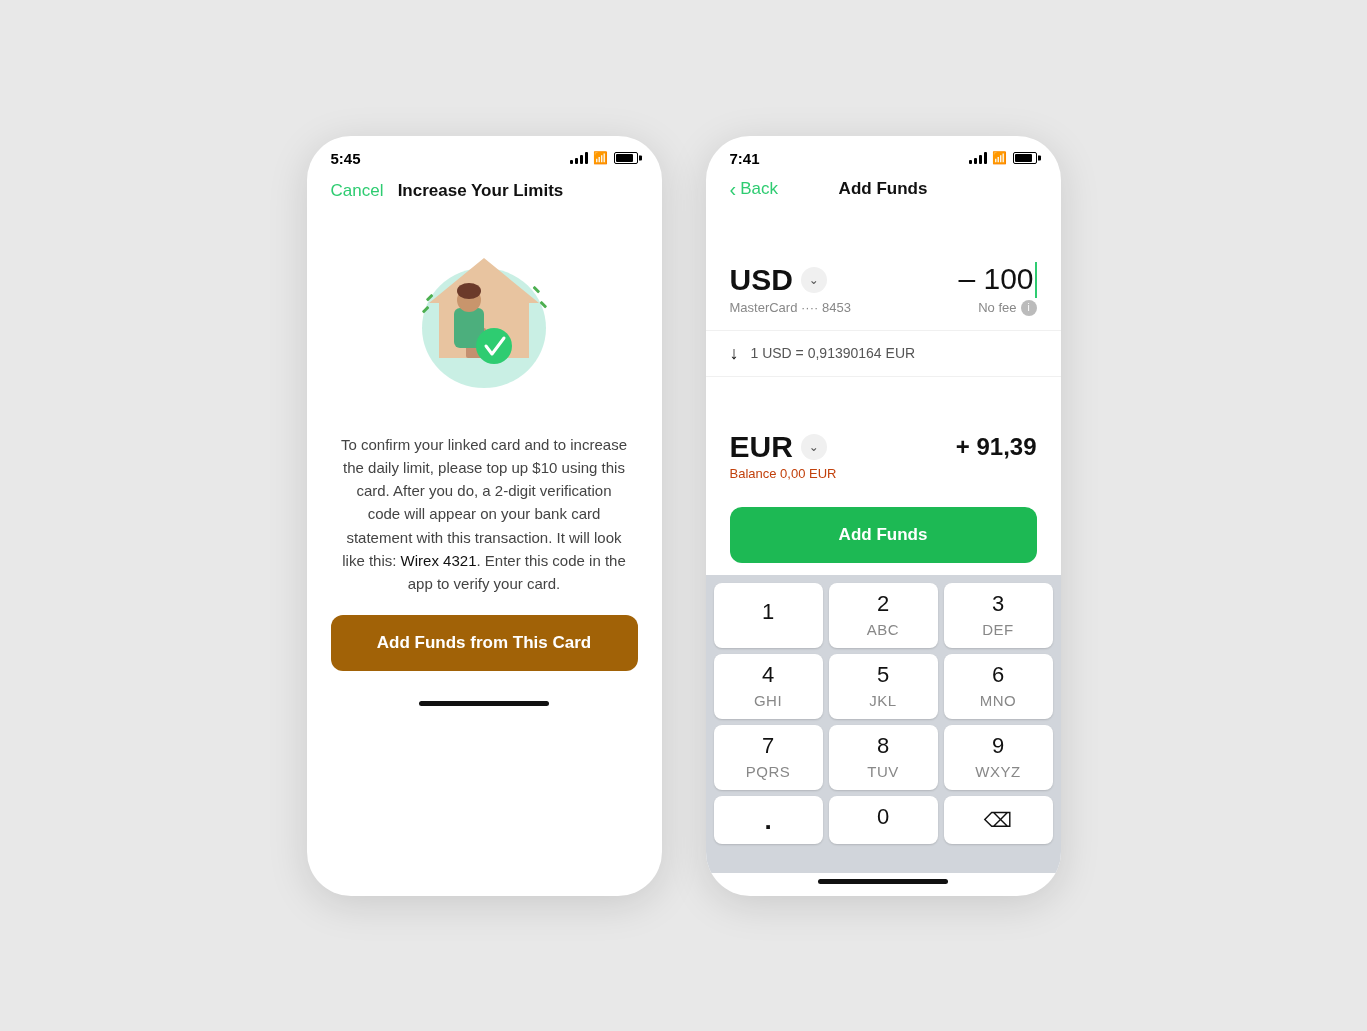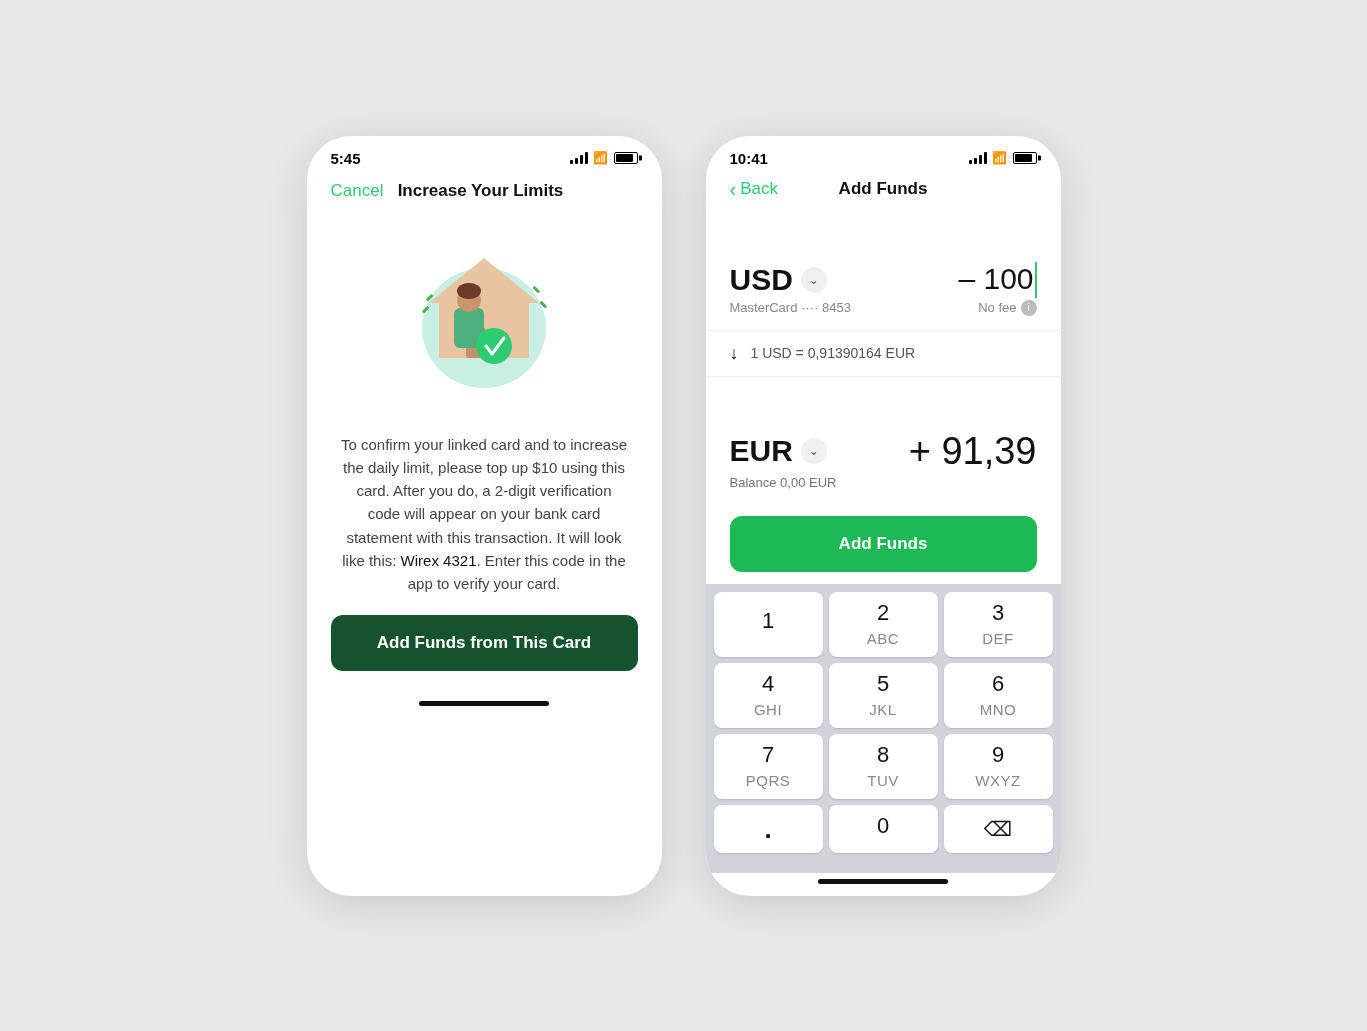--- a/index.html
+++ b/index.html
@@ -129,21 +129,21 @@
       color: #444;
       text-align: center;
       flex: 1;
     }
     .description-text b {
       color: #111;
       font-weight: 400;
     }
     .btn-green {
       margin: 0 24px 30px;
-      background: #14532d;
+      background: #a16207;
       color: #fff;
       border: none;
       border-radius: 12px;
       padding: 18px;
       font-size: 17px;
       font-weight: 600;
       cursor: pointer;
       width: calc(100% - 48px);
       text-align: center;
     }
@@ -270,27 +270,27 @@
     }
     .rate-text {
       font-size: 14px;
       color: #555;
     }
     
     .eur-section {
       padding: 16px 24px 6px;
     }
     .eur-amount {
-      font-size: 38px;
-      font-weight: 400;
+      font-size: 24px;
+      font-weight: 700;
       color: #111;
     }
     .balance-text {
       font-size: 13px;
-      color: #737373;
+      color: #c2410c;
       margin-top: 2px;
     }
     
     .add-funds-btn {
       margin: 20px 24px 12px;
       background: #1db954;
       color: #fff;
       border: none;
       border-radius: 12px;
       padding: 18px;
@@ -402,21 +402,21 @@
     
     <button class="btn-green">Add Funds from This Card</button>
 
     
     <div class="home-indicator"></div>
   </div>
 
   <div class="phone phone-right">
 
     <div class="status-bar">
-      <span>10:41</span>
+      <span>7:41</span>
       <div class="status-icons">
         <div class="signal-bars">
           <span></span>
             <span></span>
             <span></span>
             <span></span>
         </div>
         <span class="wifi-icon">📶</span>
         <div class="battery-icon">
           <div class="battery-fill"></div>

